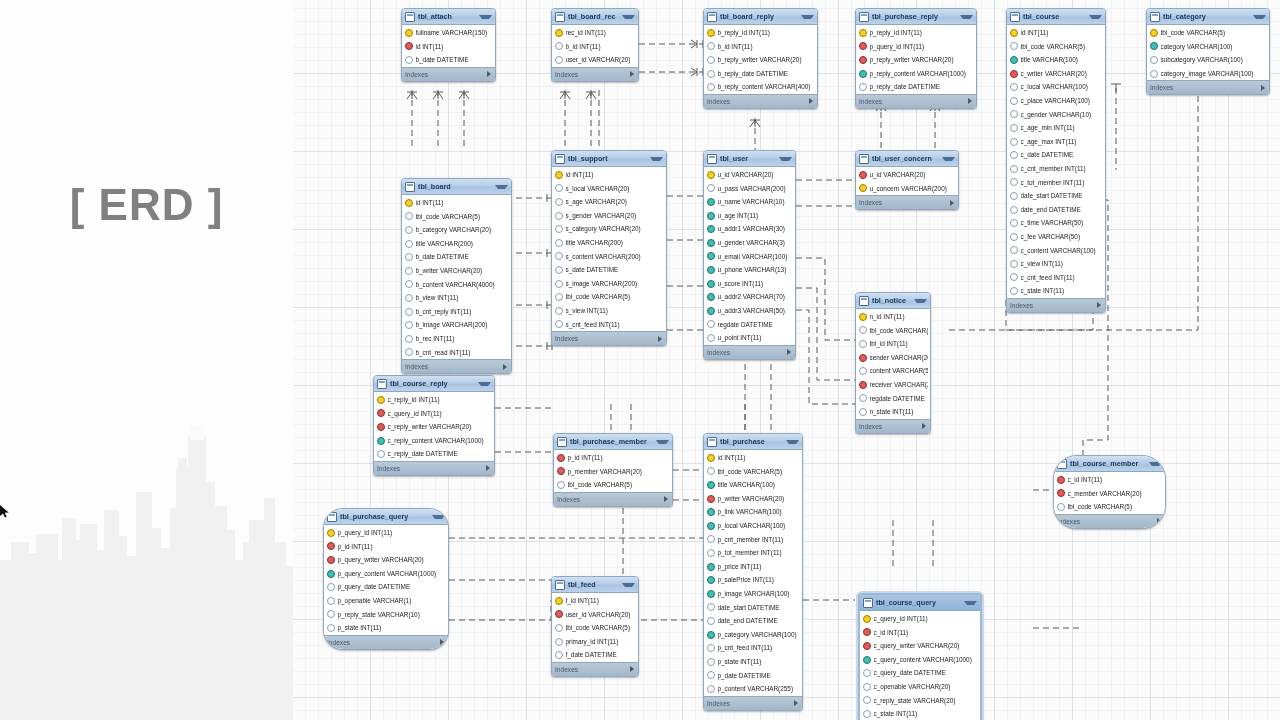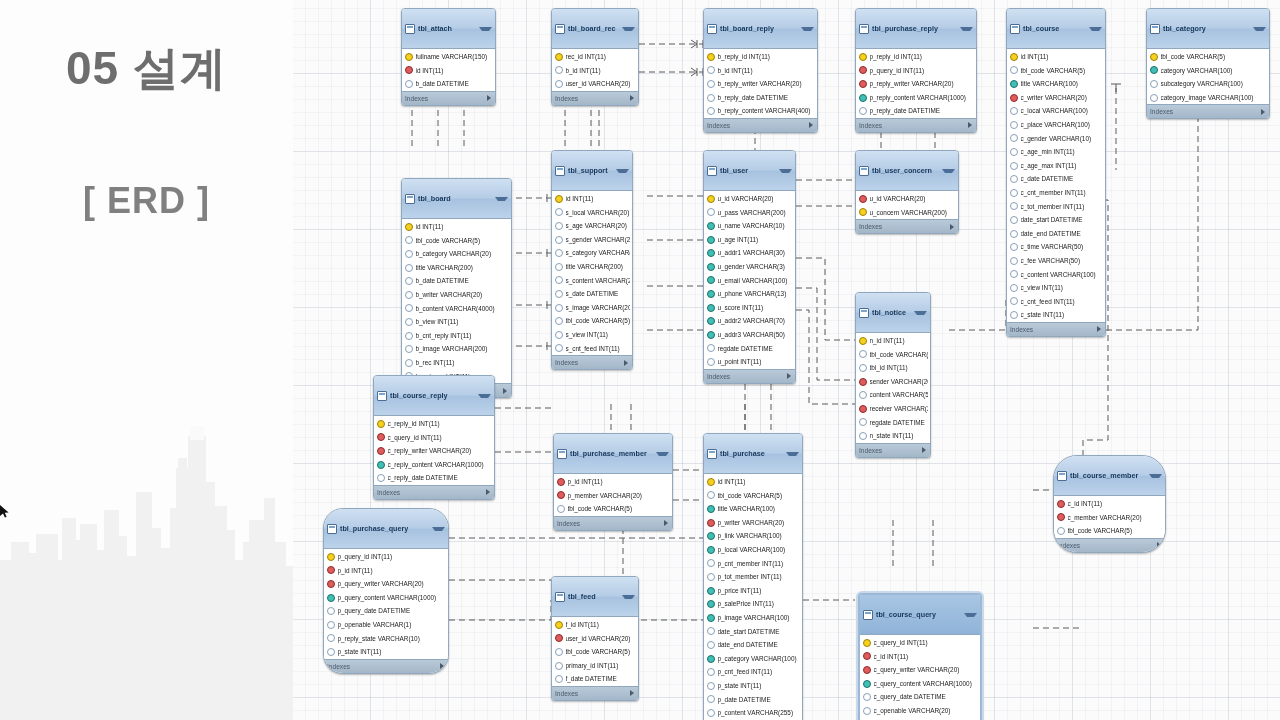--- a/index.html
+++ b/index.html
@@ -14,21 +14,21 @@
     position:absolute;left:0;top:0;width:293px;height:720px;
     background:#fdfdfd;overflow:hidden;z-index:5;
   }
   #skyline{position:absolute;left:0;bottom:0;width:293px;height:330px;opacity:1;}
   #title-main{
     position:absolute;left:0;top:38px;width:293px;text-align:center;
     font-size:46px;font-weight:bold;color:#6e6e6e;letter-spacing:1px;
   }
   #title-sub{
     position:absolute;left:0;top:180px;width:293px;text-align:center;
-    font-size:36px;font-weight:bold;color:#808080;letter-spacing:1px;
+    font-size:44px;font-weight:bold;color:#808080;letter-spacing:1px;
   }
   #title-note{
     position:absolute;left:0;top:262px;width:293px;text-align:center;
     font-size:17px;font-weight:normal;color:#3b3b3b;
   }
   #cursor{position:absolute;left:0px;top:505px;width:10px;height:13px;}
   
   #canvas{
     position:absolute;left:293px;top:0;width:987px;height:720px;
     background-color:#fbfbfb;
@@ -47,21 +47,21 @@
     position:absolute;box-sizing:border-box;
     border:1px solid #8fa8c0;border-radius:4px;
     background:#ffffff;
     box-shadow:0 1px 2px rgba(0,0,0,.28);
     overflow:hidden;
   }
   .tbl .hdr{
     height:15px;line-height:15px;
     background:linear-gradient(to bottom,#cfe0f2 0%,#b6cde6 48%,#a7c2e0 52%,#bcd3ea 100%);
     border-bottom:1px solid #8fa8c0;
-    display:flex;align-items:center;padding:12px 3px;
+    display:flex;align-items:center;padding:0 3px;
     font-size:7.2px;font-weight:bold;color:#17385c;
   }
   .tbl .hdr .tico{
     width:8px;height:8px;flex:0 0 8px;margin-right:3px;
     border:1px solid #4b6c94;background:#fff;border-radius:1px;
     position:relative;
   }
   .tbl .hdr .tico:after{
     content:"";position:absolute;left:1px;top:1px;right:1px;height:2px;background:#7aa3cd;
   }
@@ -130,21 +130,20 @@
       <rect x="226" y="140" width="9" height="190"></rect>
       <rect x="232" y="170" width="12" height="160"></rect>
       <rect x="243" y="152" width="8" height="178"></rect>
       <rect x="249" y="130" width="16" height="200"></rect>
       <rect x="264" y="108" width="11" height="222"></rect>
       <rect x="274" y="152" width="12" height="178"></rect>
       <rect x="285" y="176" width="8" height="154"></rect>
       <rect x="0" y="196" width="293" height="134"></rect>
     </g>
   </svg>
-  <div id="title-main">05 설계</div>
   <div id="title-sub">[ ERD ]</div>
   <svg id="cursor" viewBox="0 0 10 13">
     <path d="M0,0 L0,11 L3,8.4 L4.9,12.6 L6.6,11.8 L4.8,7.8 L8.6,7.6 Z" fill="#111"></path>
   </svg>
 </div>
 
 <div id="canvas">
 
   <svg id="conn-layer">
     <g stroke="#5a5a5a" stroke-width="1" fill="none" stroke-dasharray="6,4">
@@ -531,21 +530,21 @@
           <div class="col plain">
             <span class="kico"></span>
             <span class="cname">b_cnt_read INT(11)</span>
           </div>
         </div>
         <div class="idx">
           <span>Indexes</span>
           <span class="arr"></span>
         </div>
       </div>
-      <div class="tbl" style="left: 258px; top: 150px; width: 82px;">
+      <div class="tbl" style="left: 258px; top: 150px; width: 116px;">
         <div class="hdr">
           <span class="tico"></span>
           <span class="tname">tbl_support</span>
           <span class="caret"></span>
         </div>
         <div class="cols">
           <div class="col pk">
             <span class="kico"></span>
             <span class="cname">id INT(11)</span>
           </div>

